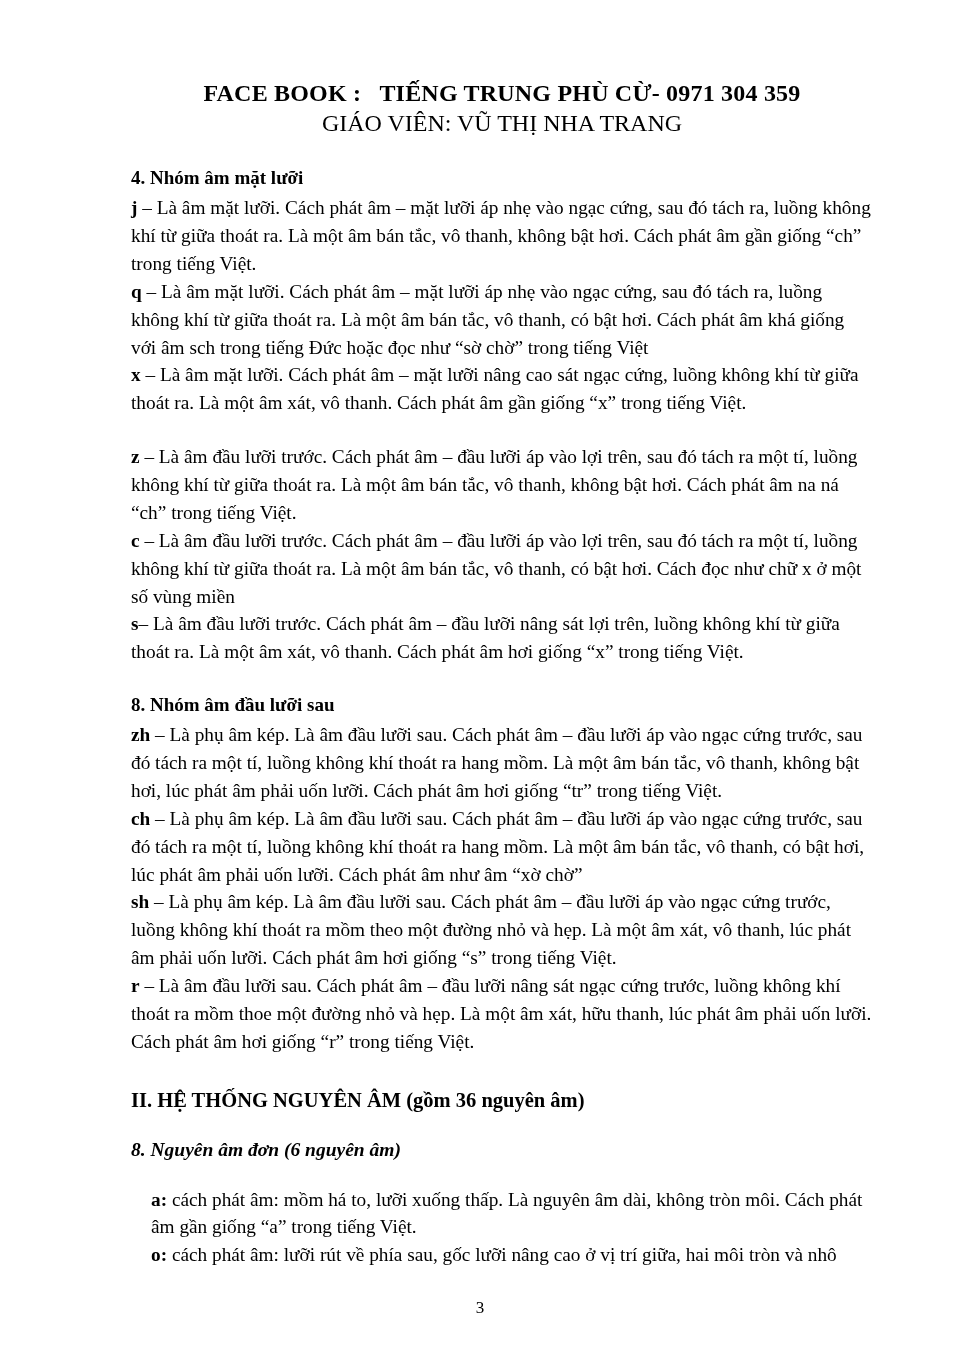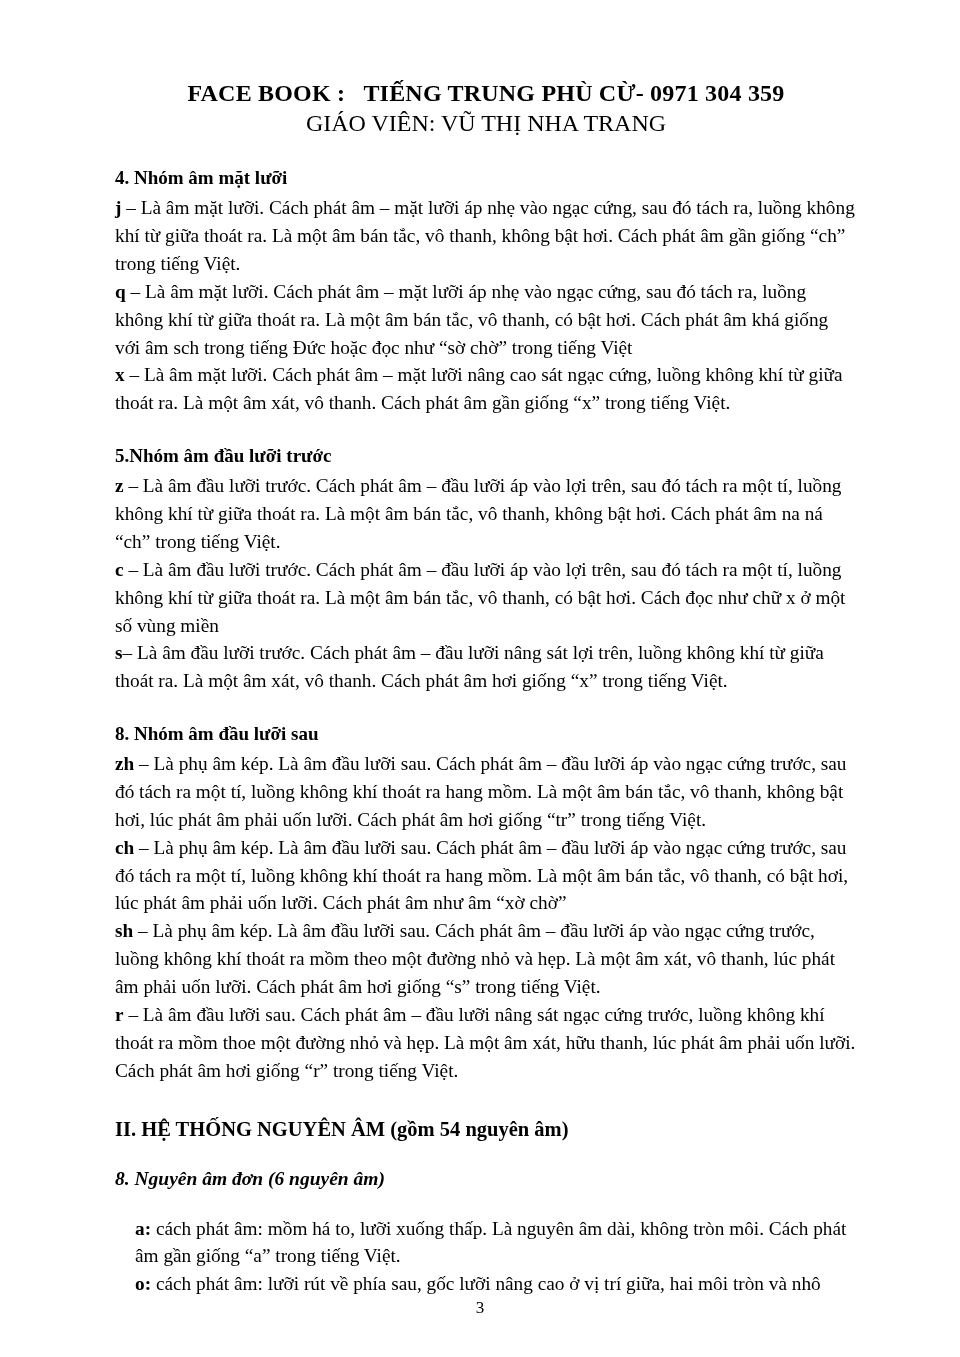--- a/index.html
+++ b/index.html
@@ -16,21 +16,21 @@
     position: relative;
     width: 960px;
     height: 1357px;
     margin: 0 auto;
     background: #ffffff;
     box-sizing: border-box;
     overflow: hidden;
   }
   .content {
     position: absolute;
-    left: 115px;
+    left: 131px;
     top: 0;
     width: 742px;
   }
 
   
   .doc-header {
     text-align: center;
     padding-top: 78px;
   }
   .header-line1 {
@@ -107,36 +107,35 @@
     </div>
 
     <div class="section">
       <div class="section-heading">4. Nhóm âm mặt lưỡi</div>
       <p class="entry"><span class="lead">j</span><span> – Là âm mặt lưỡi. Cách phát âm – mặt lưỡi áp nhẹ vào ngạc cứng, sau đó tách ra, luồng không khí từ giữa thoát ra. Là một âm bán tắc, vô thanh, không bật hơi. Cách phát âm gần giống “ch” trong tiếng Việt.</span></p>
       <p class="entry"><span class="lead">q</span><span> – Là âm mặt lưỡi. Cách phát âm – mặt lưỡi áp nhẹ vào ngạc cứng, sau đó tách ra, luồng không khí từ giữa thoát ra. Là một âm bán tắc, vô thanh, có bật hơi. Cách phát âm khá giống với âm sch trong tiếng Đức hoặc đọc như “sờ chờ” trong tiếng Việt</span></p>
       <p class="entry"><span class="lead">x</span><span> – Là âm mặt lưỡi. Cách phát âm – mặt lưỡi nâng cao sát ngạc cứng, luồng không khí từ giữa thoát ra. Là một âm xát, vô thanh. Cách phát âm gần giống “x” trong tiếng Việt.</span></p>
     </div>
 
     <div class="section">
-      <div class="section-heading">5.Nhóm âm đầu lưỡi trước</div>
       <p class="entry"><span class="lead">z</span><span> – Là âm đầu lưỡi trước. Cách phát âm – đầu lưỡi áp vào lợi trên, sau đó tách ra một tí, luồng không khí từ giữa thoát ra. Là một âm bán tắc, vô thanh, không bật hơi. Cách phát âm na ná “ch” trong tiếng Việt.</span></p>
       <p class="entry"><span class="lead">c</span><span> – Là âm đầu lưỡi trước. Cách phát âm – đầu lưỡi áp vào lợi trên, sau đó tách ra một tí, luồng không khí từ giữa thoát ra. Là một âm bán tắc, vô thanh, có bật hơi. Cách đọc như chữ x ở một số vùng miền</span></p>
       <p class="entry"><span class="lead">s</span><span>– Là âm đầu lưỡi trước. Cách phát âm – đầu lưỡi nâng sát lợi trên, luồng không khí từ giữa thoát ra. Là một âm xát, vô thanh. Cách phát âm hơi giống “x” trong tiếng Việt.</span></p>
     </div>
 
     <div class="section">
       <div class="section-heading">8. Nhóm âm đầu lưỡi sau</div>
       <p class="entry"><span class="lead">zh</span><span> – Là phụ âm kép. Là âm đầu lưỡi sau. Cách phát âm – đầu lưỡi áp vào ngạc cứng trước, sau đó tách ra một tí, luồng không khí thoát ra hang mồm. Là một âm bán tắc, vô thanh, không bật hơi, lúc phát âm phải uốn lưỡi. Cách phát âm hơi giống “tr” trong tiếng Việt.</span></p>
       <p class="entry"><span class="lead">ch</span><span> – Là phụ âm kép. Là âm đầu lưỡi sau. Cách phát âm – đầu lưỡi áp vào ngạc cứng trước, sau đó tách ra một tí, luồng không khí thoát ra hang mồm. Là một âm bán tắc, vô thanh, có bật hơi, lúc phát âm phải uốn lưỡi. Cách phát âm như âm “xờ chờ”</span></p>
       <p class="entry"><span class="lead">sh</span><span> – Là phụ âm kép. Là âm đầu lưỡi sau. Cách phát âm – đầu lưỡi áp vào ngạc cứng trước, luồng không khí thoát ra mồm theo một đường nhỏ và hẹp. Là một âm xát, vô thanh, lúc phát âm phải uốn lưỡi. Cách phát âm hơi giống “s” trong tiếng Việt.</span></p>
       <p class="entry"><span class="lead">r</span><span> – Là âm đầu lưỡi sau. Cách phát âm – đầu lưỡi nâng sát ngạc cứng trước, luồng không khí thoát ra mồm thoe một đường nhỏ và hẹp. Là một âm xát, hữu thanh, lúc phát âm phải uốn lưỡi. Cách phát âm hơi giống “r” trong tiếng Việt.</span></p>
     </div>
 
     <div>
-      <div class="major-heading">II. HỆ THỐNG NGUYÊN ÂM (gồm 54 nguyên âm)</div>
+      <div class="major-heading">II. HỆ THỐNG NGUYÊN ÂM (gồm 36 nguyên âm)</div>
       <div class="sub-heading-italic">8. Nguyên âm đơn (6 nguyên âm)</div>
       <div class="vowel-block">
         <p class="entry"><span class="lead">a:</span><span> cách phát âm: mồm há to, lưỡi xuống thấp. Là nguyên âm dài, không tròn môi. Cách phát âm gần giống “a” trong tiếng Việt.</span></p>
         <p class="entry"><span class="lead">o:</span><span> cách phát âm: lưỡi rút về phía sau, gốc lưỡi nâng cao ở vị trí giữa, hai môi tròn và nhô</span></p>
       </div>
     </div>
 
   </div>
 
   <div class="page-number">3</div>

